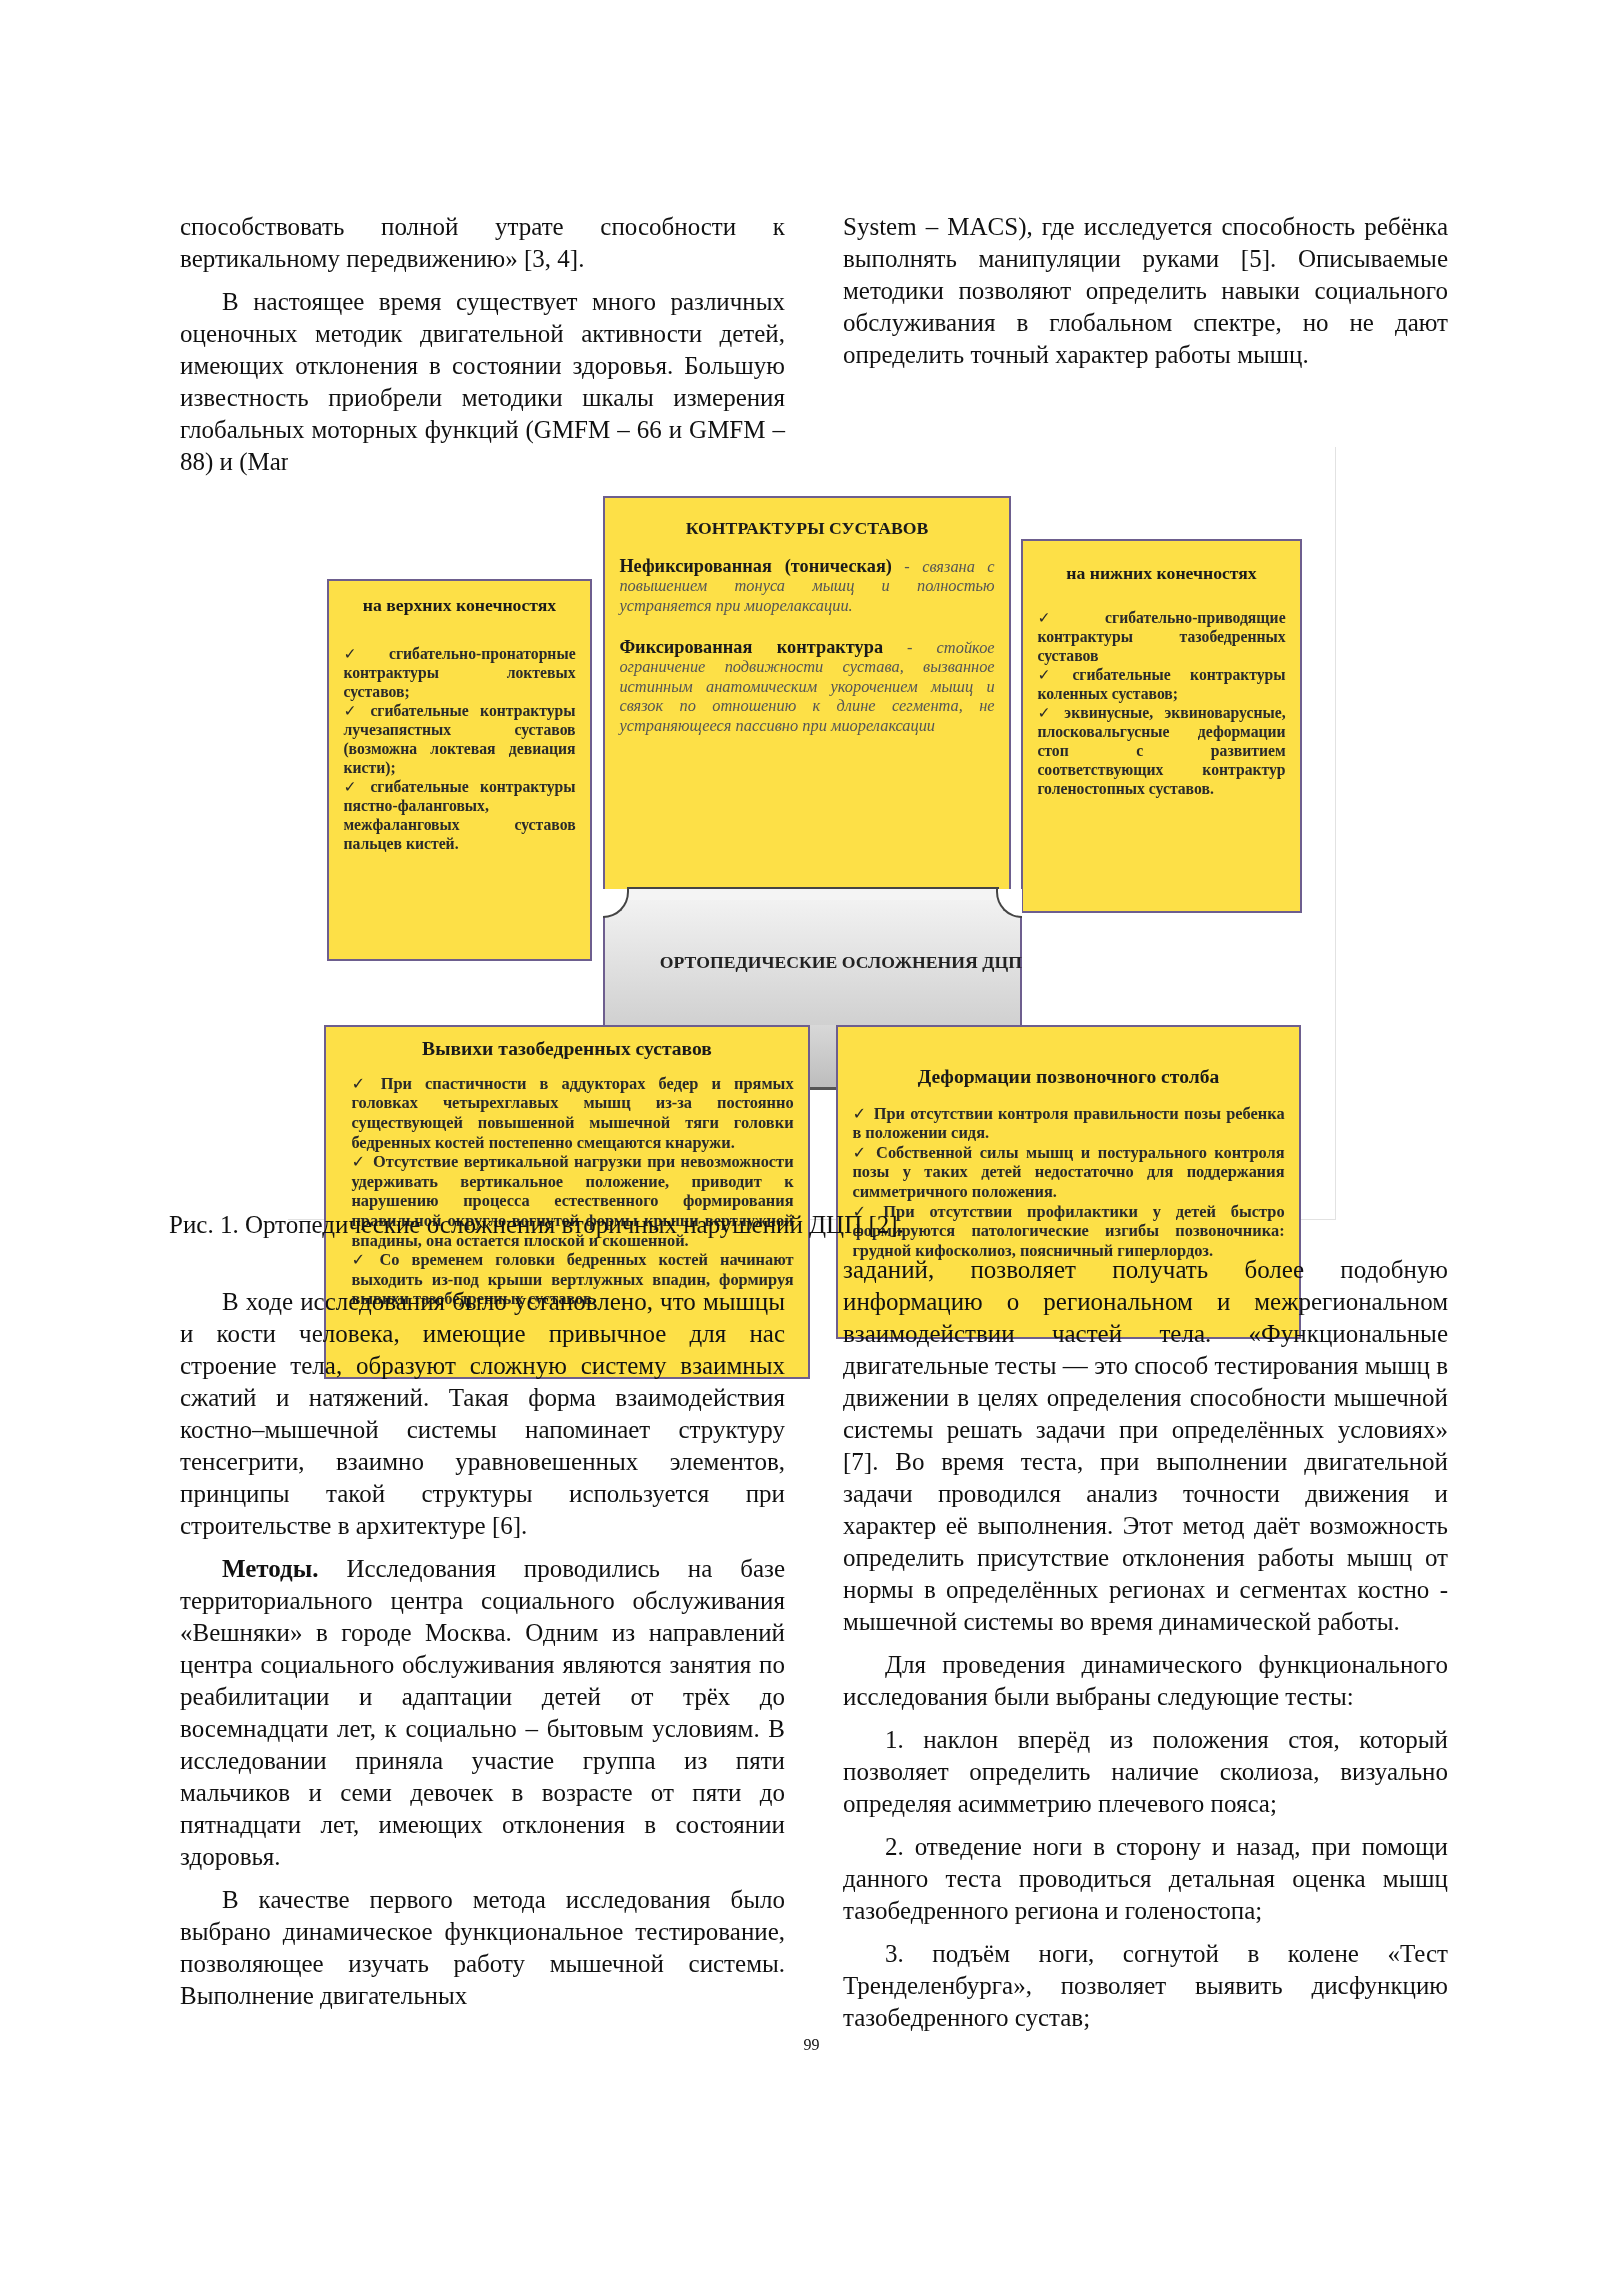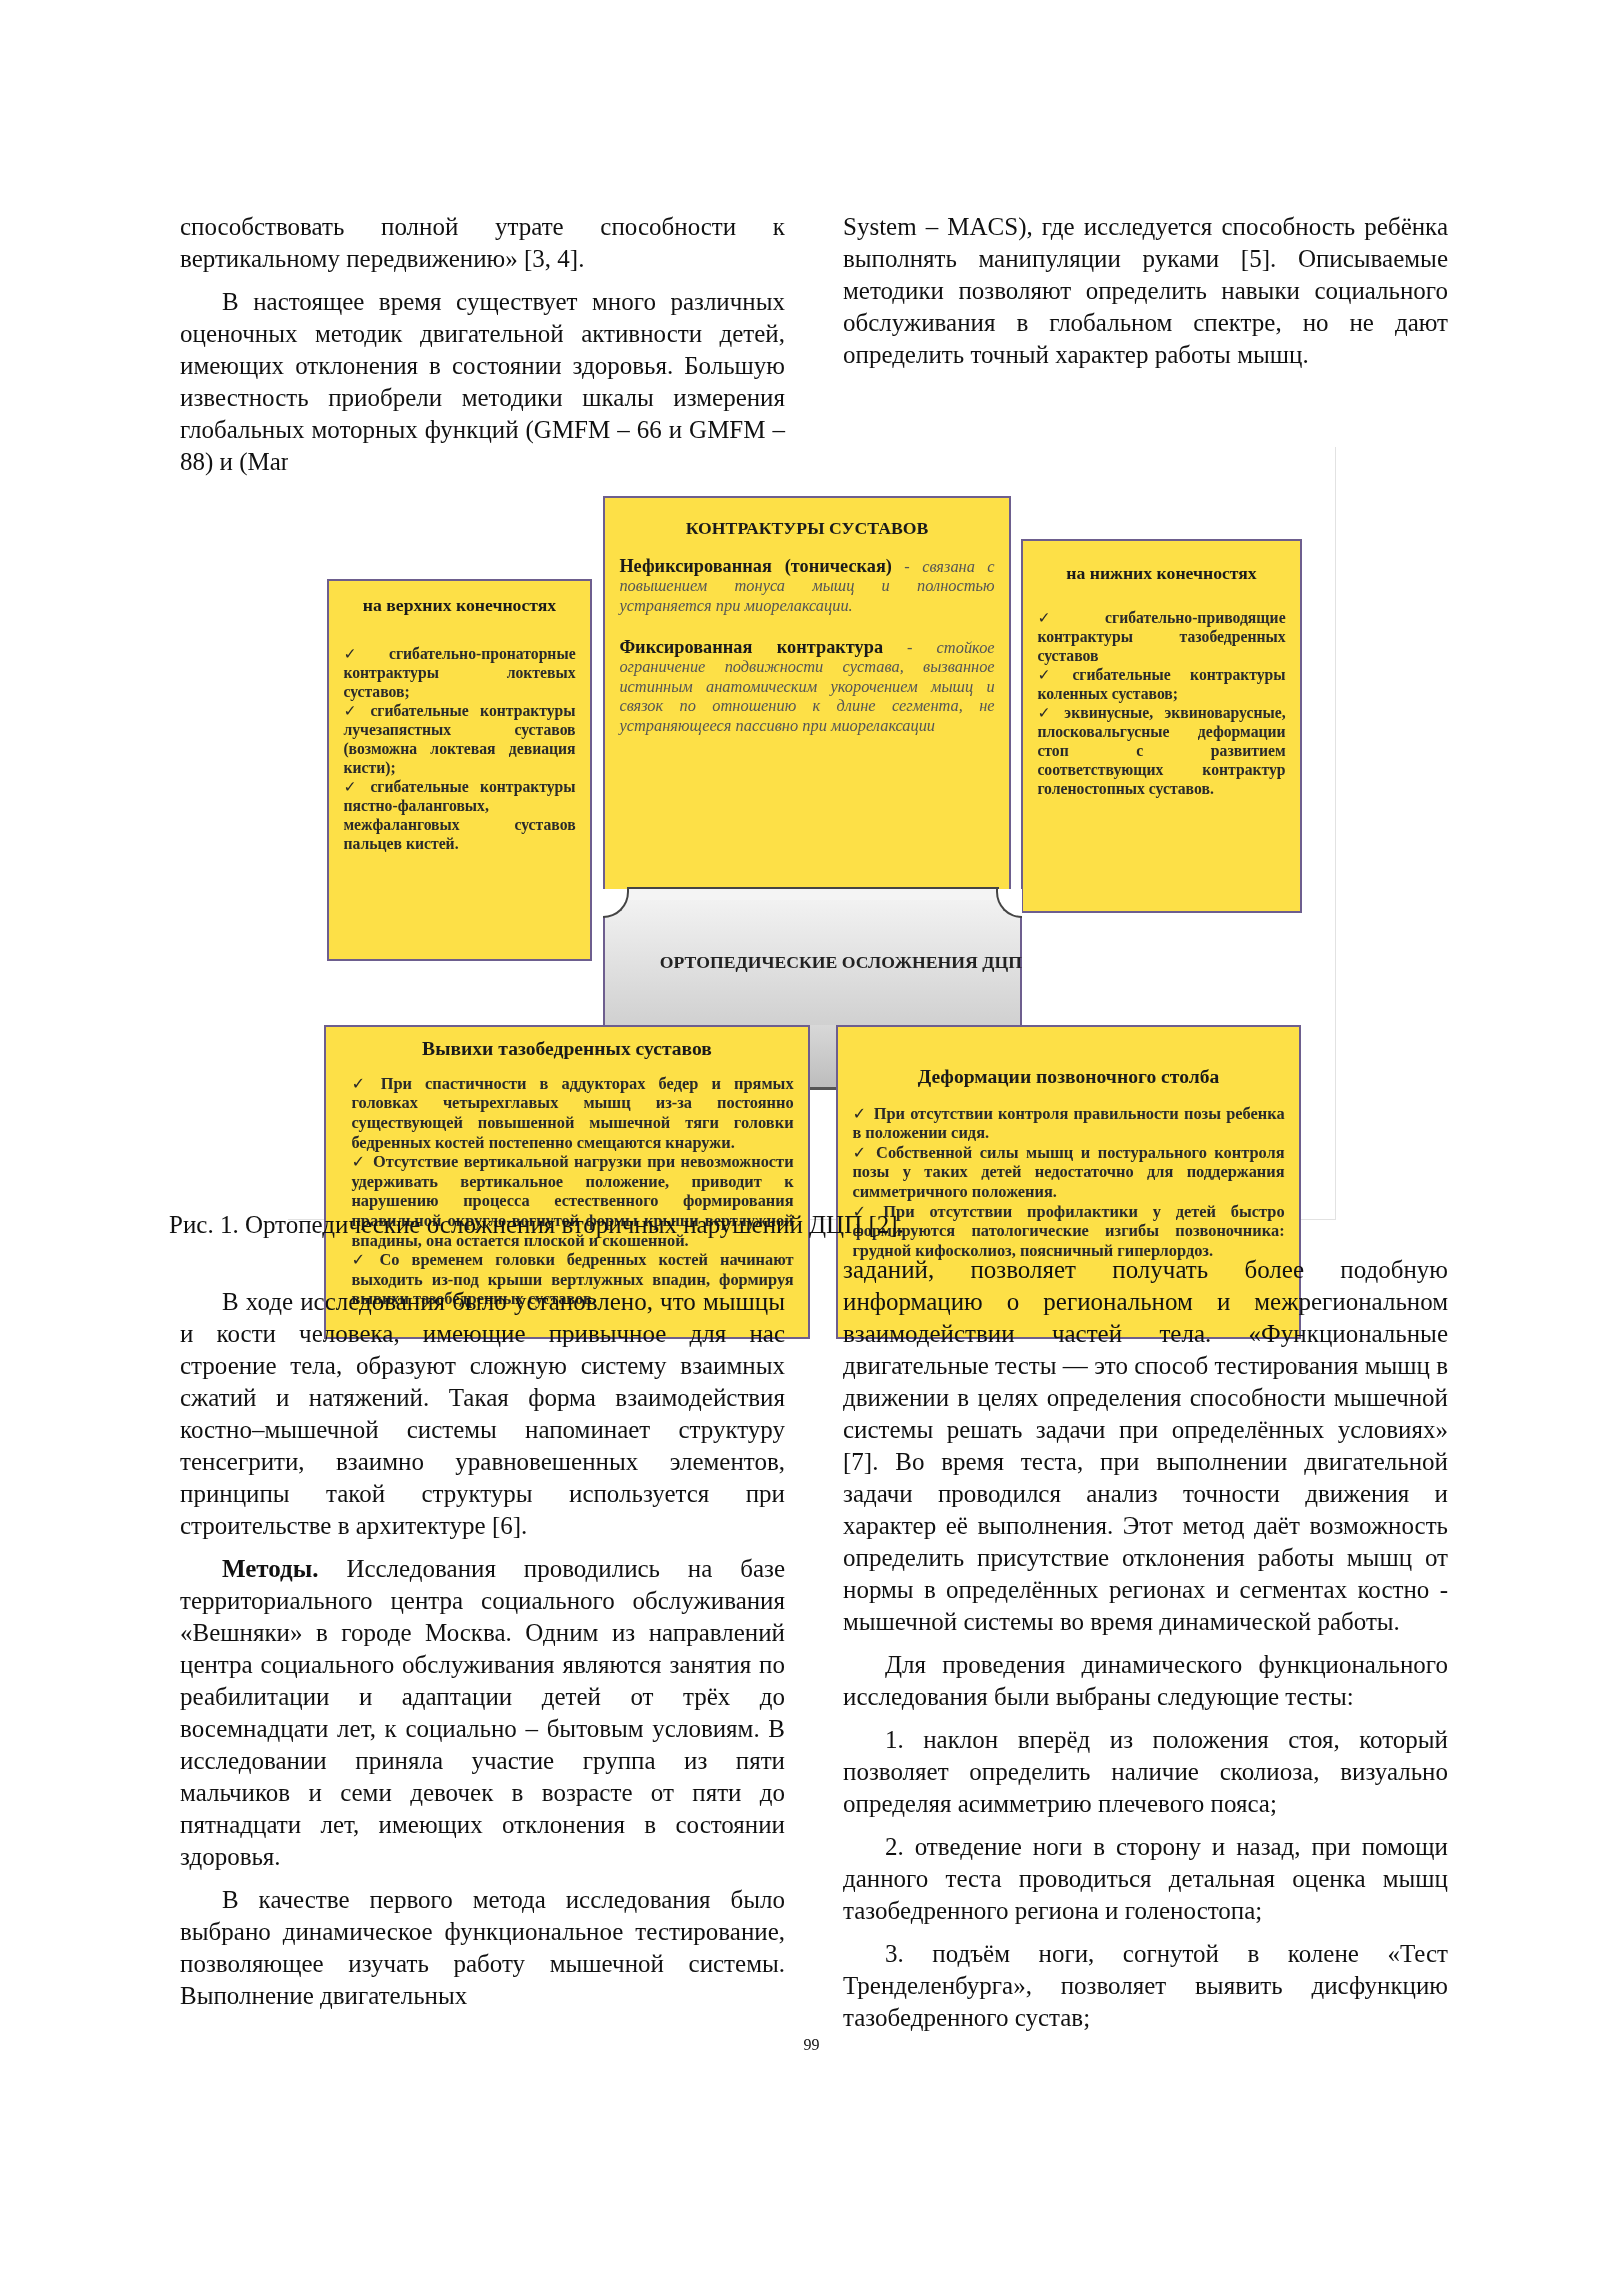--- a/index.html
+++ b/index.html
@@ -20,21 +20,21 @@
              font-family: "Liberation Serif", serif; color: #222; }
   .fig-box .ttl { font-weight: bold; text-align: center; font-size: 17.7px; color: #1a1a1a; }
   .fig-box .txt { font-size: 15.7px; line-height: 19px; text-align: justify; font-weight: bold; color: #2a2a2a; }
   .fig-box .li { margin: 0; }
   .chk { font-weight: normal; margin-right: 6.5px; }
   .it { font-style: italic; font-weight: normal; color: #555; }
 
   #box-upper { left: 39px; top: 92px; width: 265px; height: 382px; padding: 14.4px 14.4px; margin-top: 40px; }
   #box-center { left: 315px; top: 49px; width: 408px; height: 393px; padding: 19.6px 14.4px; border-bottom: none; }
   #box-lower { left: 733px; top: 92px; width: 281px; height: 374px; padding: 14.4px 14.4px; }
-  #box-hip { left: 36px; top: 578px; width: 486px; height: 314px; padding: 10.5px 14.4px; }
+  #box-hip { left: 36px; top: 578px; width: 486px; height: 354px; padding: 10.5px 14.4px; }
   #box-spine { left: 548px; top: 578px; width: 465px; height: 314px; padding: 39px 14.4px 10.5px; }
 
   .center-ttl { font-size: 20px; margin-bottom: 18.3px; }
   .term { font-weight: bold; font-size: 18.3px; color: #1a1a1a; }
   .center-p { font-size: 16.4px; line-height: 19.6px; text-align: justify; margin: 0 0 22px 0; }
 
   #hub { position: absolute; left: 315px; top: 452px; width: 419px; height: 131px;
          background: linear-gradient(#f2f2f2, #cfcfcf); border-left: 2.6px solid #6d5e8e;
          border-right: 2.6px solid #6d5e8e; box-sizing: border-box; }
   #hub-notch-l { position: absolute; left: 315px; top: 442px; width: 26px; height: 29px;

